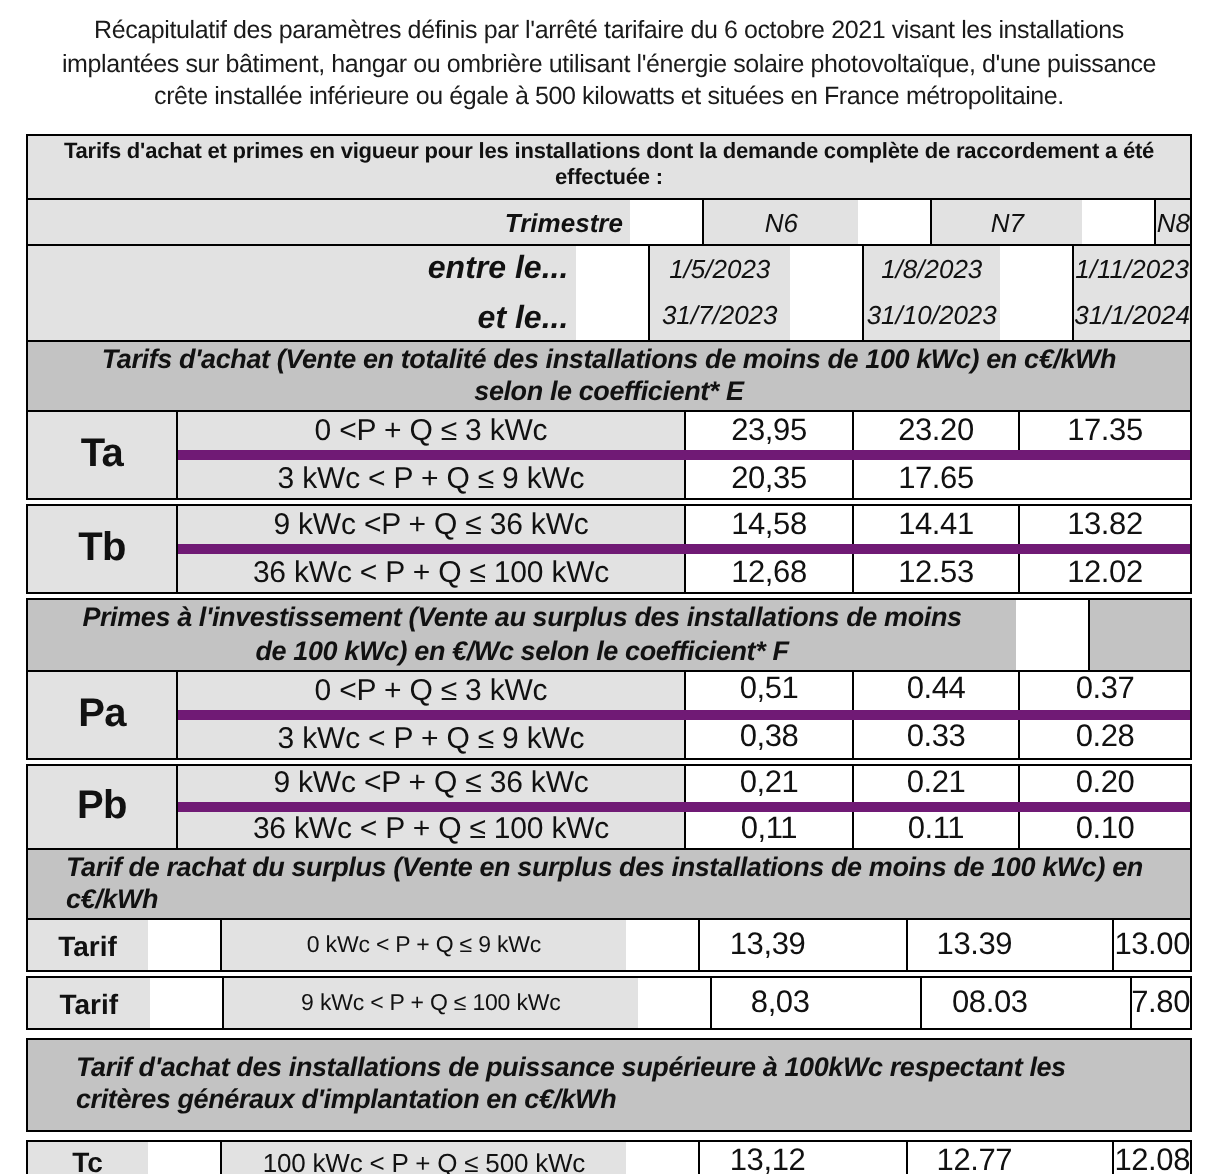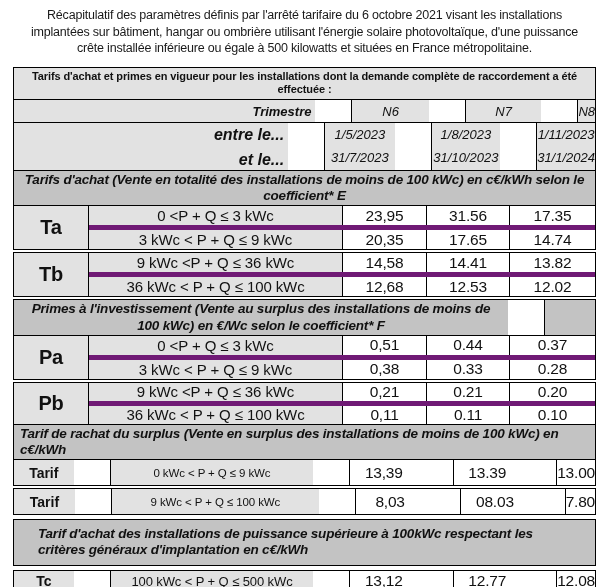--- a/index.html
+++ b/index.html
@@ -45,21 +45,21 @@
   
   .t-title{min-height:30px;padding:2px 6px;text-align:center;
     font-weight:bold;font-size:11px;line-height:1.25;letter-spacing:-0.1px;}
   .r-tri{height:22px;}
   .r-dates{height:47px;}
   .lbl-it{font-weight:bold;font-style:italic;font-size:13px;justify-content:flex-end;padding-right:4px;}
   .q-it{font-style:italic;font-size:13px;}
   .dates-lab{flex-direction:column;align-items:flex-end;justify-content:space-around;padding-right:4px;
     font-weight:bold;font-style:italic;font-size:16px;line-height:1.55;}
   .dates-col{flex-direction:column;justify-content:space-around;font-style:italic;font-size:13px;line-height:1.55;}
-  .sec-hdr{min-height:31px;padding:1px 6px;text-align:center;
+  .sec-hdr{min-height:31px;padding:1px 19px;text-align:center;
     font-weight:bold;font-style:italic;font-size:13.5px;line-height:1.2;letter-spacing:-0.2px;}
   .sec-hdr.left{text-align:left;justify-content:flex-start;}
   .sec-hdr.tall{min-height:42px;padding:6px 24px;}
   .group{display:flex;align-items:stretch;}
   .g-label{width:74px;display:flex;align-items:center;justify-content:center;
     font-weight:bold;font-size:20px;letter-spacing:-0.3px;box-sizing:border-box;}
   .g-rows{flex:1;border-left:1px solid #000;}
   .g-row{display:flex;height:19px;}
   .g-row + .g-row{border-top:5px solid #701a75;}
   .g-row .range{width:253px;font-size:15px;box-sizing:border-box;}
@@ -118,28 +118,27 @@
     <div class="cell bg-hdr sec-hdr" style="width:100%;">Tarifs d'achat (Vente en totalité des installations de moins de 100 kWc) en c€/kWh selon le coefficient* E</div>
   </div>
 
   <div class="block">
     <div class="group">
       <div class="g-label bg-lab">Ta</div>
       <div class="g-rows">
         <div class="g-row">
           <div class="cell range bg-lab">0 &lt;P + Q ≤ 3 kWc</div>
           <div class="cell c-c val bg-val bl">23,95</div>
-          <div class="cell c-d val bg-val bl">31.56</div>
+          <div class="cell c-d val bg-val bl">23.20</div>
           <div class="cell c-e val bg-val bl">17.35</div>
         </div>
         <div class="g-row">
           <div class="cell range bg-lab">3  kWc &lt; P + Q ≤ 9 kWc</div>
           <div class="cell c-c val bg-val bl">20,35</div>
           <div class="cell c-d val bg-val bl">17.65</div>
-          <div class="cell c-e val bg-val bl">14.74</div>
         </div>
       </div>
     </div>
   </div>
 
   <div class="block gapblock">
     <div class="group">
       <div class="g-label bg-lab">Tb</div>
       <div class="g-rows">
         <div class="g-row">

